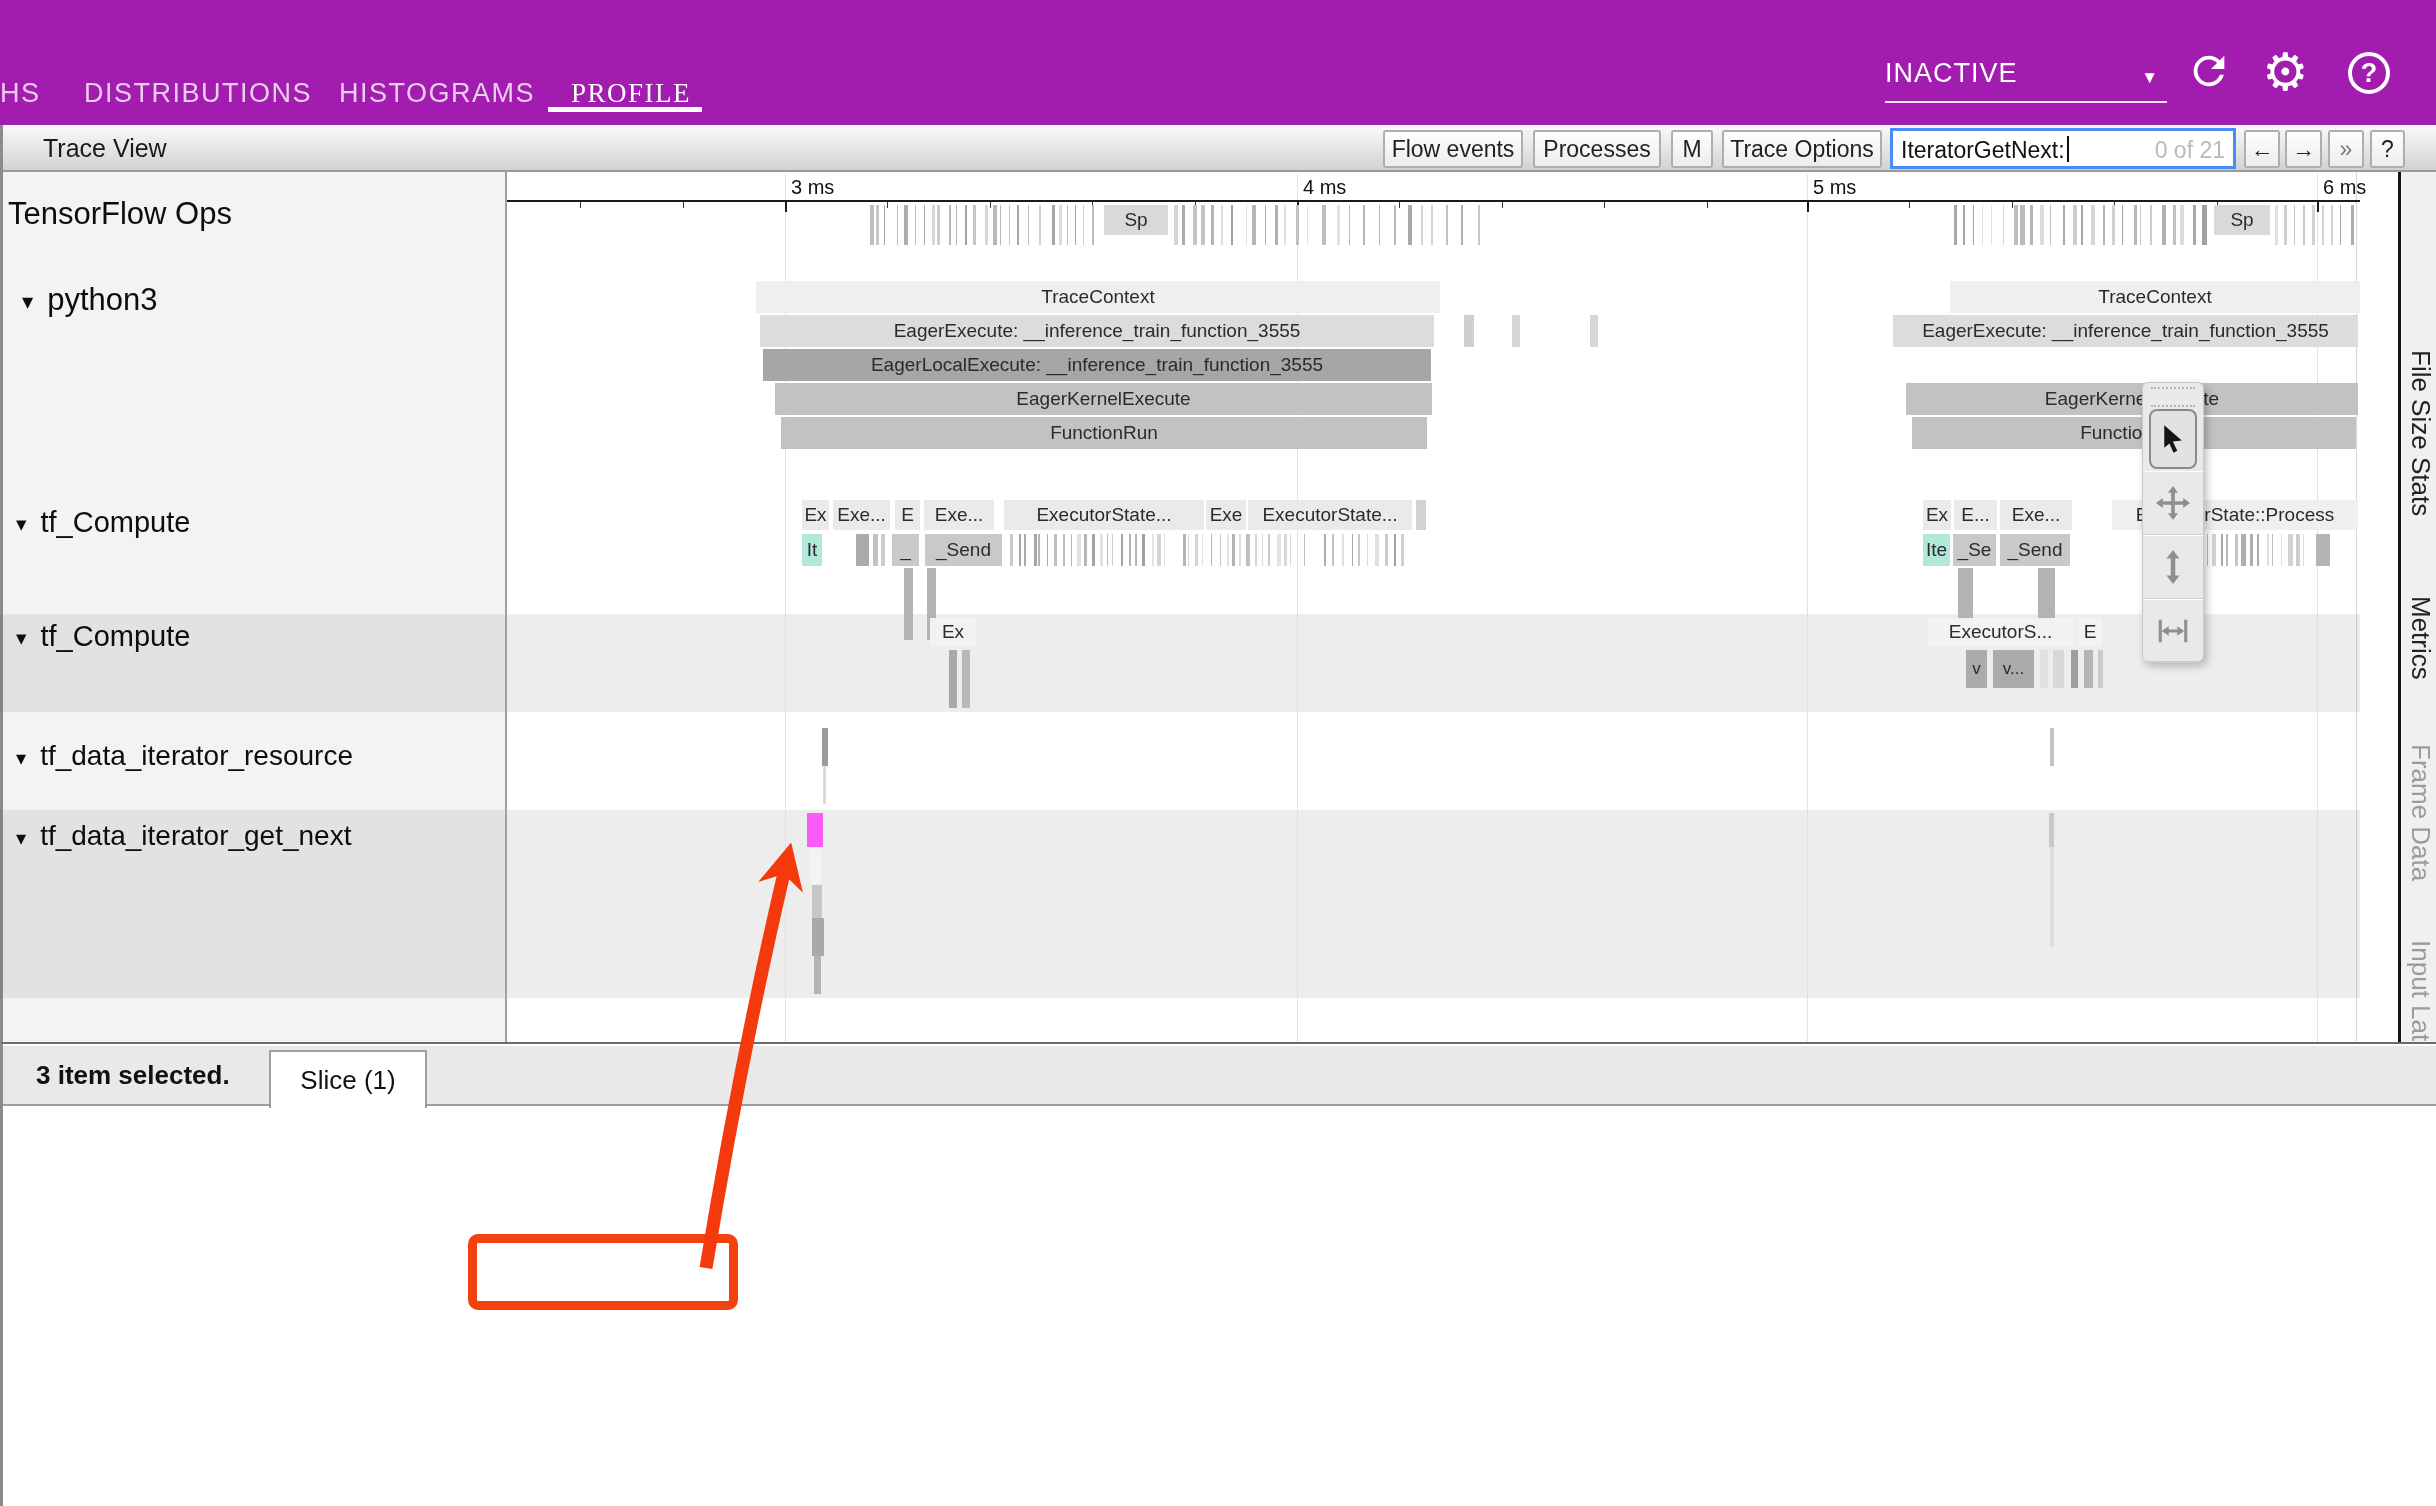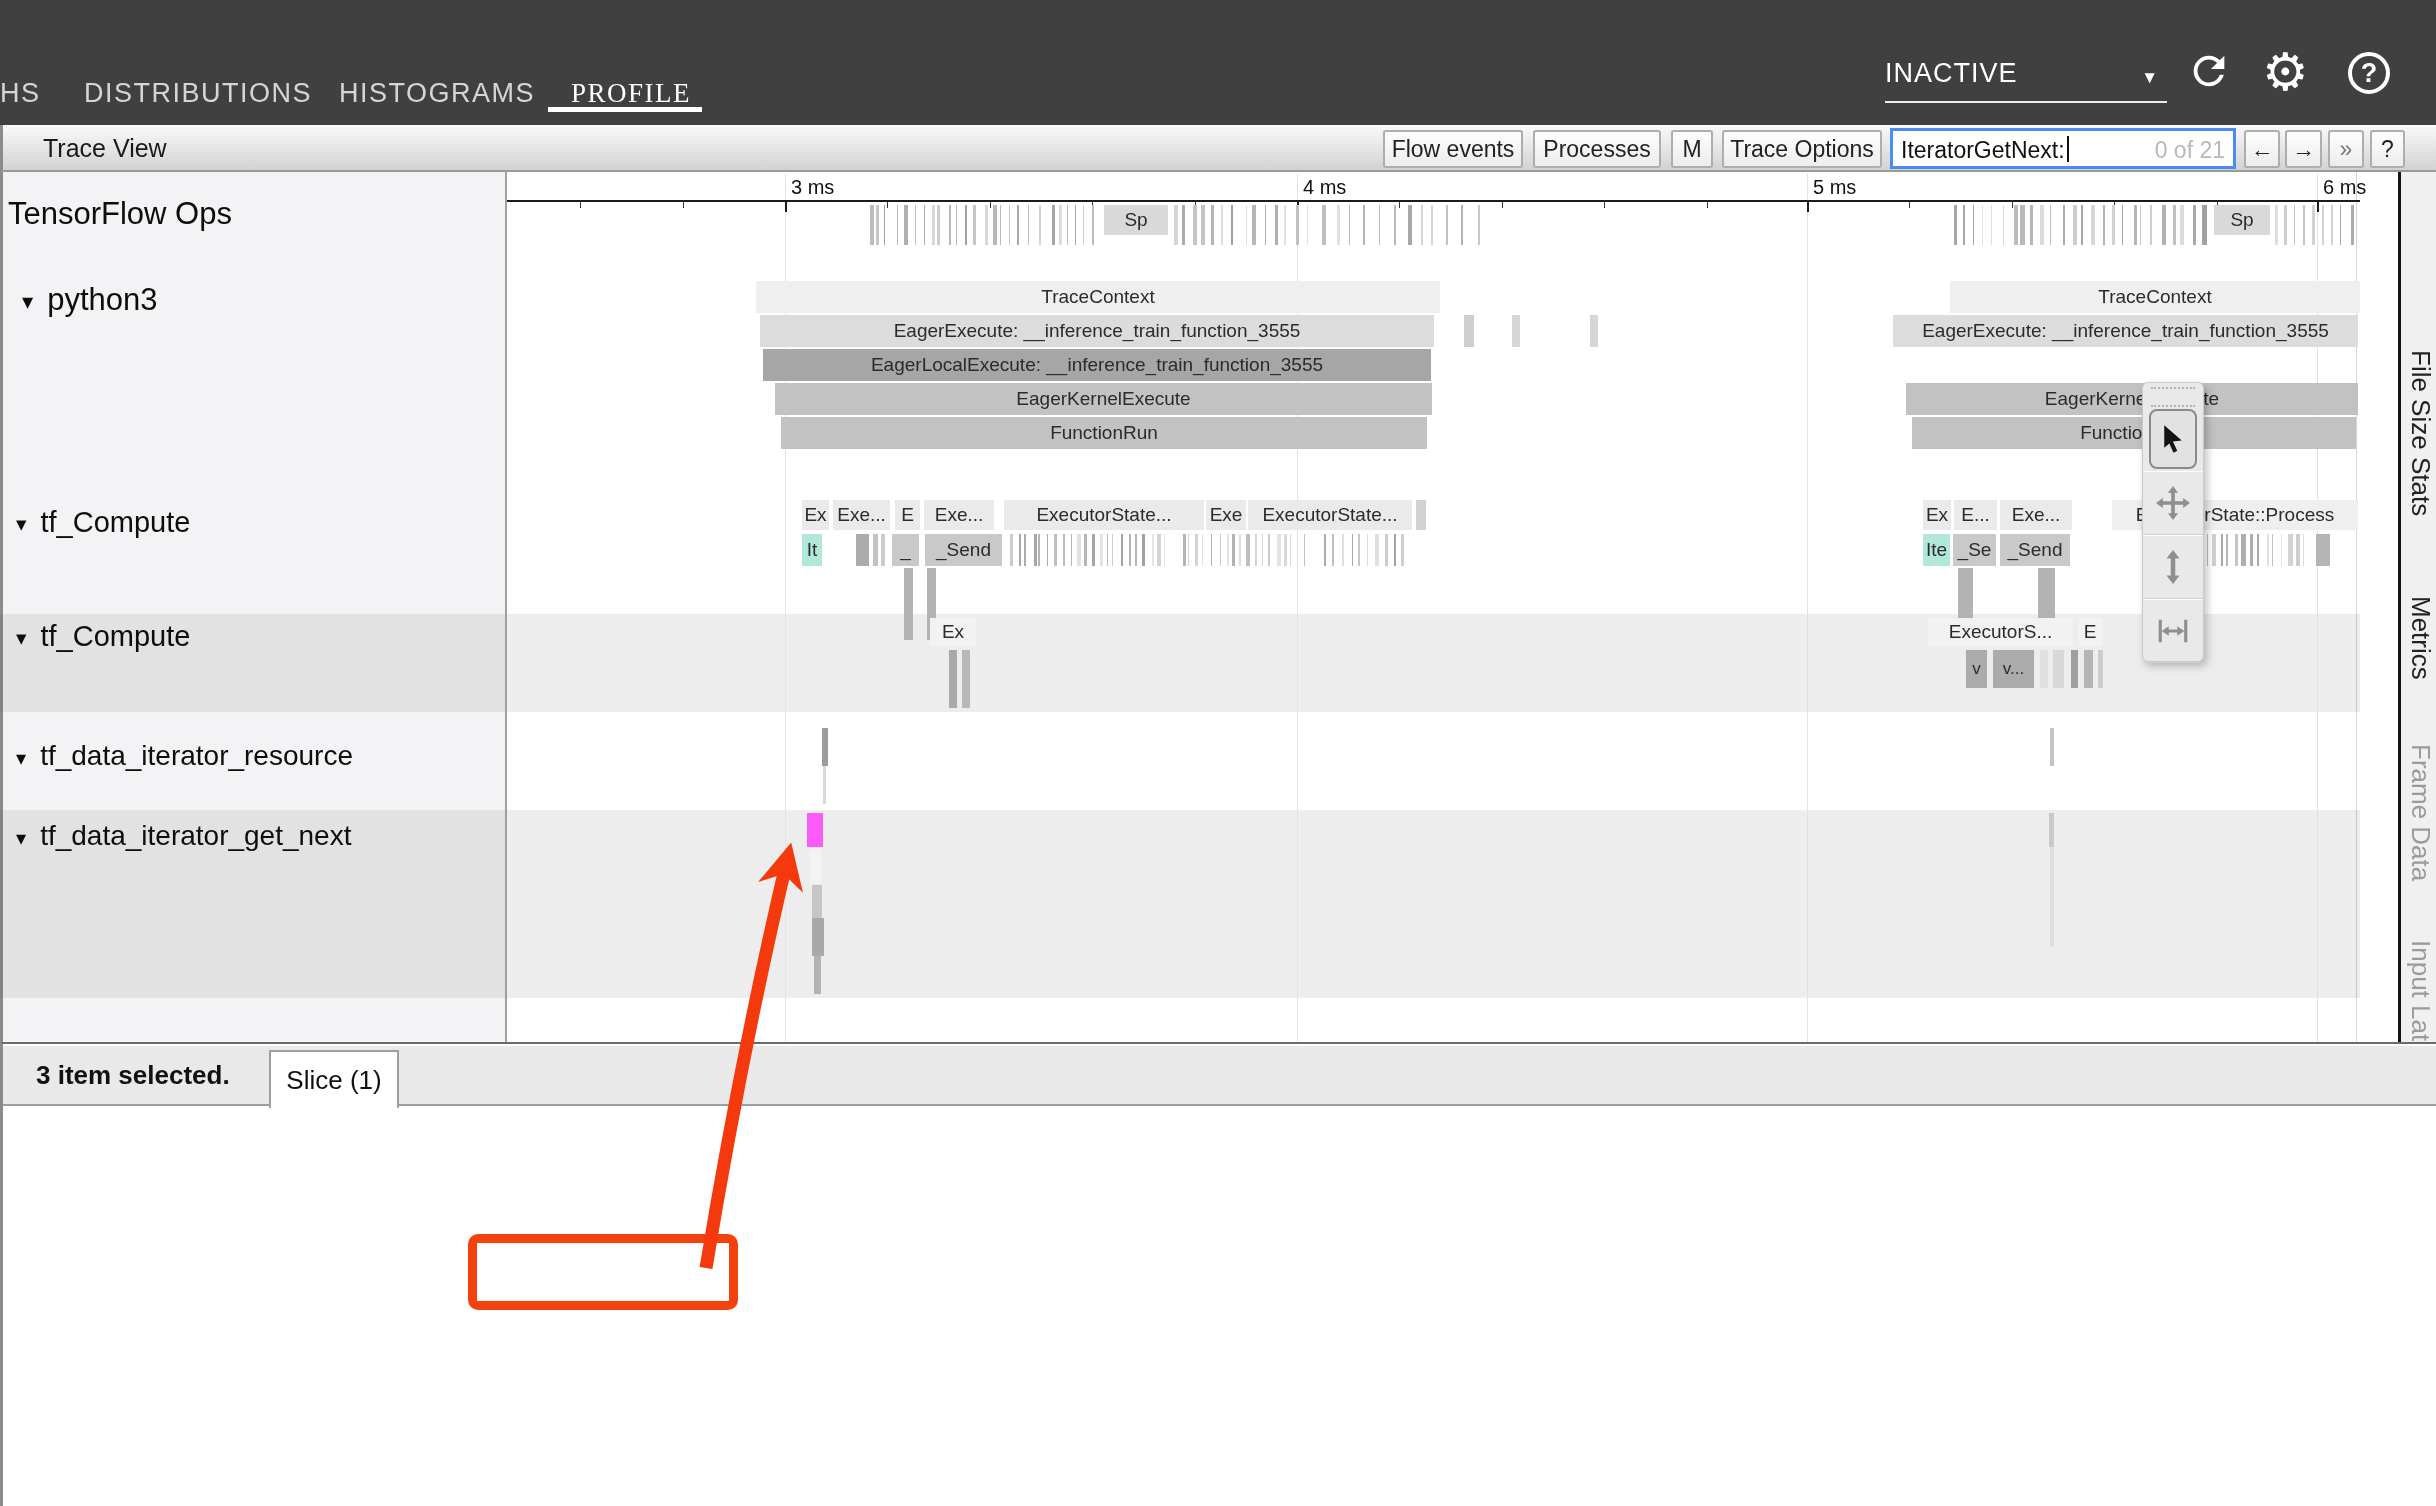--- a/index.html
+++ b/index.html
@@ -42,31 +42,31 @@
   
   #palette{position:absolute;left:2142px;top:382px;width:62px;height:280px;background:#e9e9e9;border:1px solid #c9c9c9;
            border-radius:6px;box-shadow:3px 4px 8px rgba(0,0,0,0.25);box-sizing:border-box;}
   #palette .grip{height:16px;margin:4px 8px 2px 8px;border-top:2px dotted #b5b5b5;border-bottom:2px dotted #b5b5b5;}
   .pal-btn{height:62px;display:flex;align-items:center;justify-content:center;border-top:1px solid #fdfdfd;border-bottom:1px solid #cfcfcf;cursor:pointer;}
   .pal-btn.active{border:2px solid #8a8a8a;border-radius:8px;margin:2px 6px;background:#e2e2e2;height:56px;}
   
   #details{position:absolute;left:0;top:1042px;width:2436px;height:464px;background:#fff;border-top:2px solid #6b6b6b;border-left:3px solid #8b8b8b;box-sizing:border-box;}
   #det-strip{position:absolute;left:0;top:2px;width:2436px;height:60px;background:#e9e9e9;border-bottom:2px solid #9e9e9e;box-sizing:border-box;}
   #det-selected{position:absolute;left:33px;top:14px;font-size:26px;font-weight:bold;color:#111;}
-  #det-tab{position:absolute;left:266px;top:6px;width:130px;height:58px;background:#fff;border:2px solid #9e9e9e;border-bottom:none;
+  #det-tab{position:absolute;left:266px;top:6px;width:158px;height:58px;background:#fff;border:2px solid #9e9e9e;border-bottom:none;
            box-sizing:border-box;display:flex;align-items:center;justify-content:center;font-size:26px;color:#111;z-index:3;cursor:pointer;}
   #wall-box{position:absolute;left:468px;top:1234px;width:252px;height:58px;border:9px solid #f4420f;border-radius:10px;z-index:6;}
   #arrow-svg{position:absolute;left:0;top:0;z-index:7;pointer-events:none;}
 </style>
 </head>
 <body>
 
 <div id="stage">
 
-  <header id="topbar" style="background: #404040;">
+  <header id="topbar" style="background: #a21caf;">
     <div class="tab" style="left:0px">HS</div>
     <div class="tab" style="left:84px">DISTRIBUTIONS</div>
     <div class="tab" style="left:339px">HISTOGRAMS</div>
     <div class="tab active" style="left:571px">PROFILE</div>
     <div id="tab-underline"></div>
     <div id="run-select">
       <span>INACTIVE</span>
       <span class="caret">▼</span>
     </div>
     <div id="run-underline"></div>

